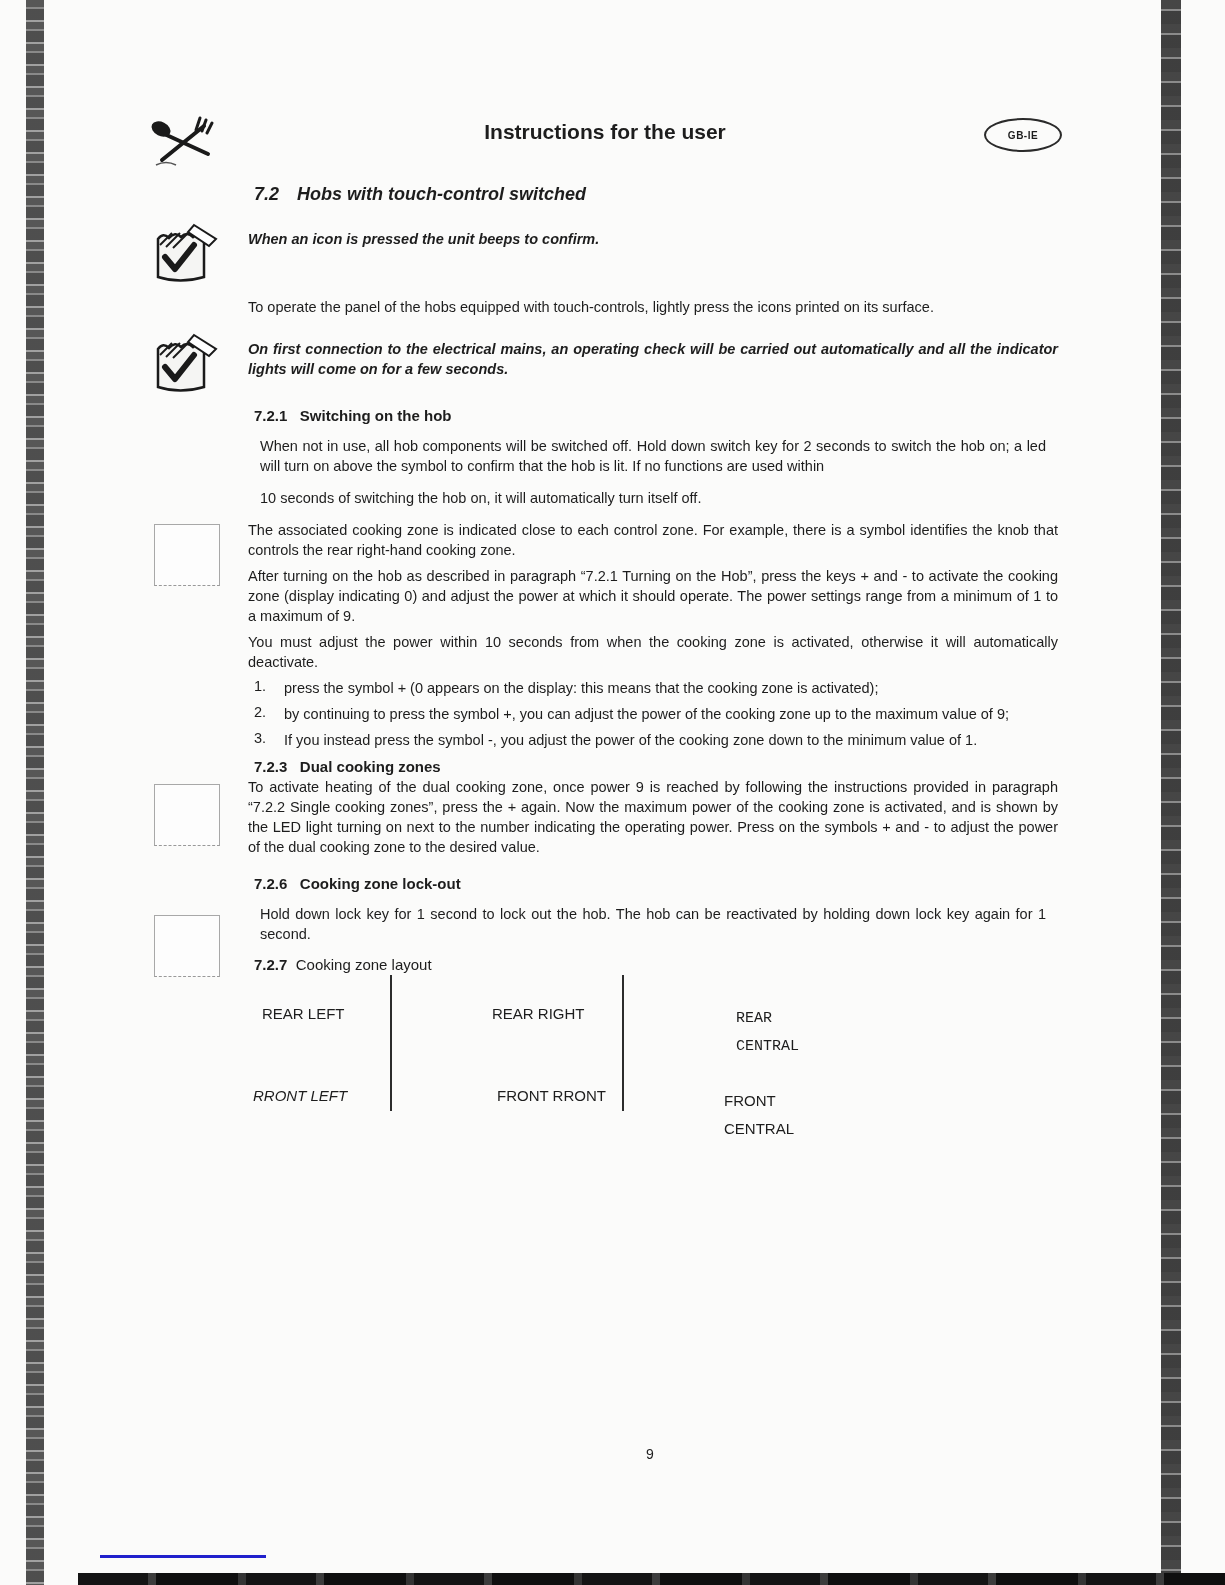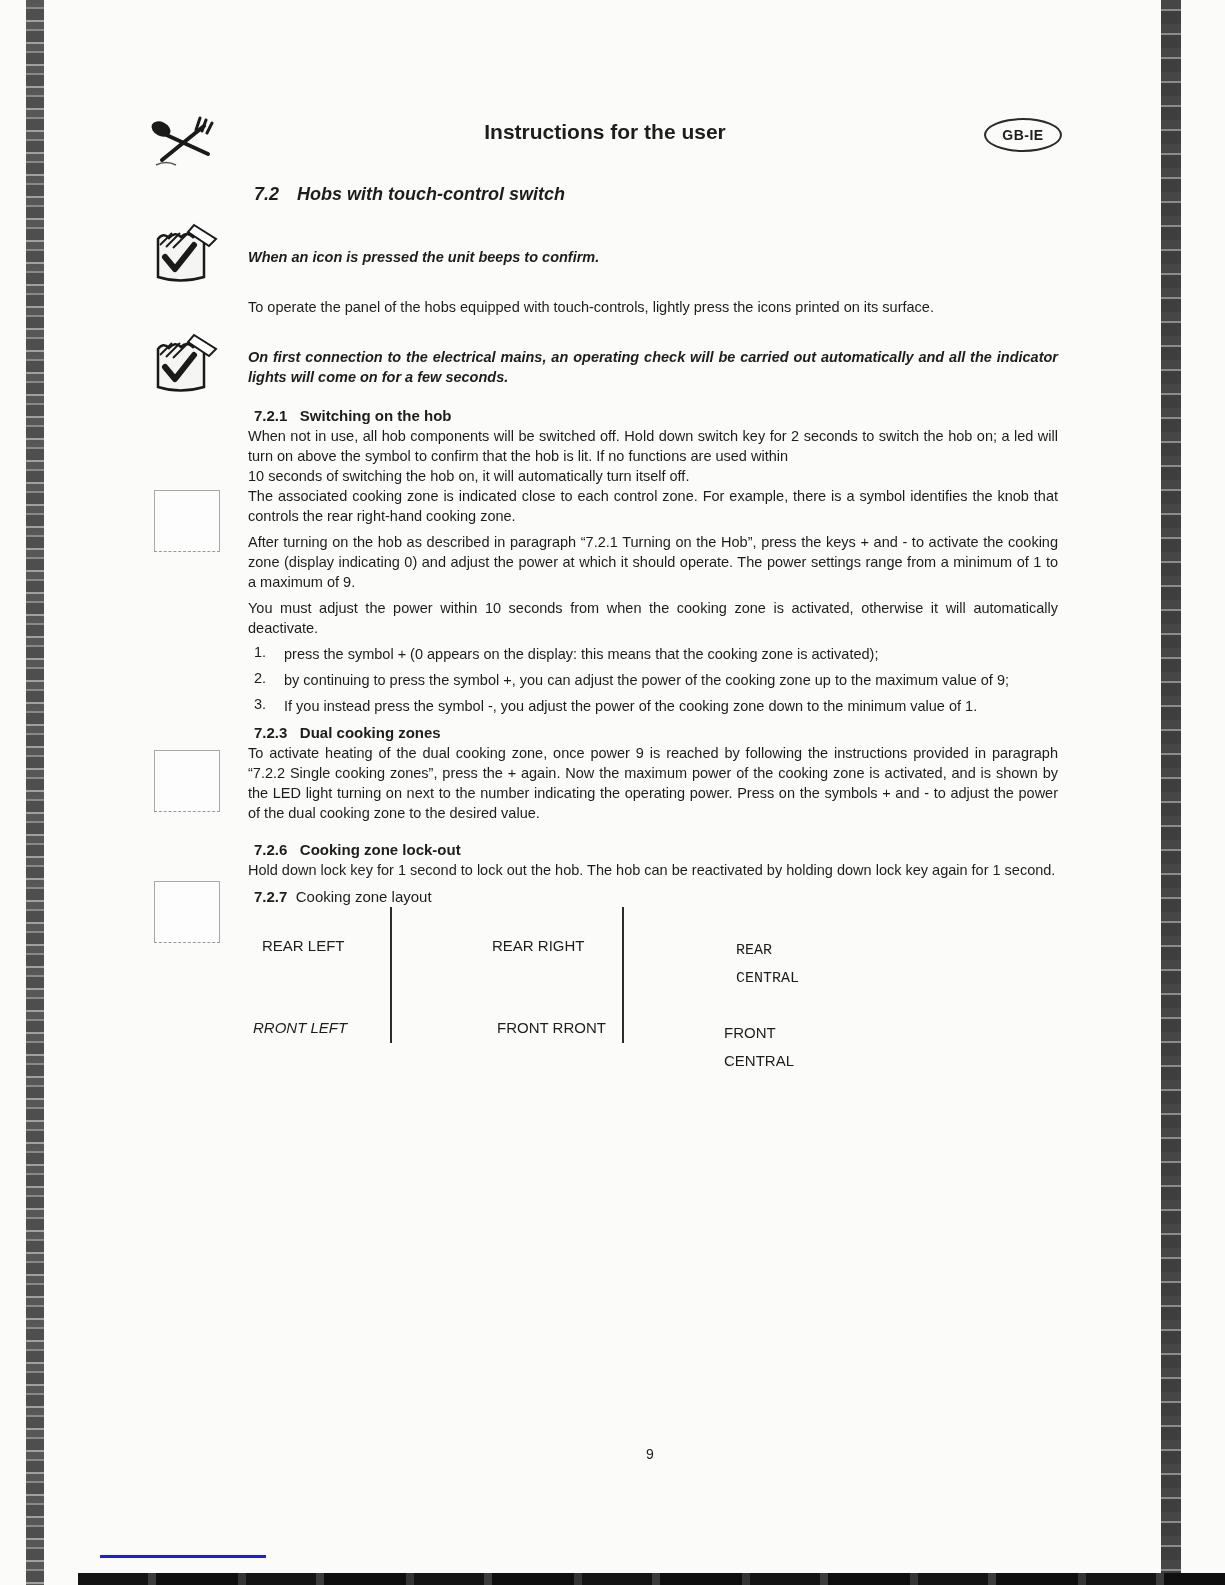--- a/index.html
+++ b/index.html
@@ -18,34 +18,34 @@
   .scan-bottom{position:absolute;left:78px;bottom:0;width:1147px;height:12px;
     background:repeating-linear-gradient(90deg,#141414 0 70px,#3c3c3c 70px 78px,#0f0f0f 78px 160px,#343434 160px 168px);}
   .footer-link{position:absolute;left:100px;top:1555px;width:166px;height:3px;background:#2020cc;}
 
   
   .header-icon{position:absolute;left:146px;top:110px;width:72px;height:64px;}
   .header-title{position:absolute;left:330px;top:120px;width:550px;text-align:center;
     font-size:21px;font-weight:bold;}
   .badge{position:absolute;left:984px;top:118px;width:78px;height:34px;
     border:2.5px solid #2a2a2a;border-radius:50%;display:flex;align-items:center;justify-content:center;
-    font-weight:bold;font-size:14px;letter-spacing:.5px;box-sizing:border-box;}
+    font-weight:bold;font-size:10px;letter-spacing:.5px;box-sizing:border-box;}
 
   
   .content{position:absolute;left:248px;top:184px;width:810px;}
   h2.sec72{font-size:18px;font-style:italic;font-weight:bold;margin:0 0 16px 6px;}
   h2.sec72 .num{margin-right:18px;}
 
-  .note-row{display:flex;align-items:center;margin:0 0 12px -98px;}
+  .note-row{display:flex;align-items:flex-start;margin:0 0 12px -98px;}
   .note-icon{flex:none;width:72px;height:64px;margin-right:26px;}
   .note-text{font-weight:bold;font-style:italic;font-size:14.5px;line-height:20px;
     padding-top:8px;text-align:justify;}
 
   p.body{font-size:14.5px;line-height:20px;margin:0 0 6px;text-align:justify;}
-  p.tight{margin:0;}
+  p.tight{margin:12px;}
   h3.subhead{font-size:15px;margin:8px 0 2px 6px;white-space:pre-wrap;}
   h3.mt{margin-top:18px;}
   h3.subhead .lite{font-weight:normal;}
 
   ol.plist{list-style:none;margin:6px 0 4px;padding:0 0 0 4px;font-size:14.5px;}
   ol.plist li{display:flex;margin-bottom:6px;}
   ol.plist .n{flex:none;width:30px;padding-left:2px;}
   ol.plist .t{flex:1;text-align:justify;line-height:20px;}
 
   .rel{position:relative;}
@@ -88,21 +88,21 @@
     </g>
     <path d="M10 55 Q20 50 30 55" stroke="#555" stroke-width="1.5" fill="none"></path>
   </svg>
 </div>
 <div class="header-title">Instructions for the user</div>
 <div class="badge">GB-IE</div>
 
 <div class="content">
 
   <h2 class="sec72">
-    <span class="num">7.2</span><span>Hobs with touch-control switch</span>
+    <span class="num">7.2</span><span>Hobs with touch-control switched</span>
   </h2>
 
   <div class="note-row">
     <div class="note-icon">
       <svg width="72" height="64" viewBox="0 0 72 64" aria-hidden="true">
         <path d="M8 18 Q13 11 19 17 Q25 10 31 16 Q37 10 43 16 Q49 10 54 16 L54 56 Q30 63 8 56 Z" fill="#f5f5f3" stroke="#1a1a1a" stroke-width="2.5"></path>
         <g stroke="#1a1a1a" stroke-width="2" fill="none">
           <path d="M10 24 L22 12"></path>
             <path d="M16 26 L30 12"></path>
             <path d="M23 27 L38 12"></path>

